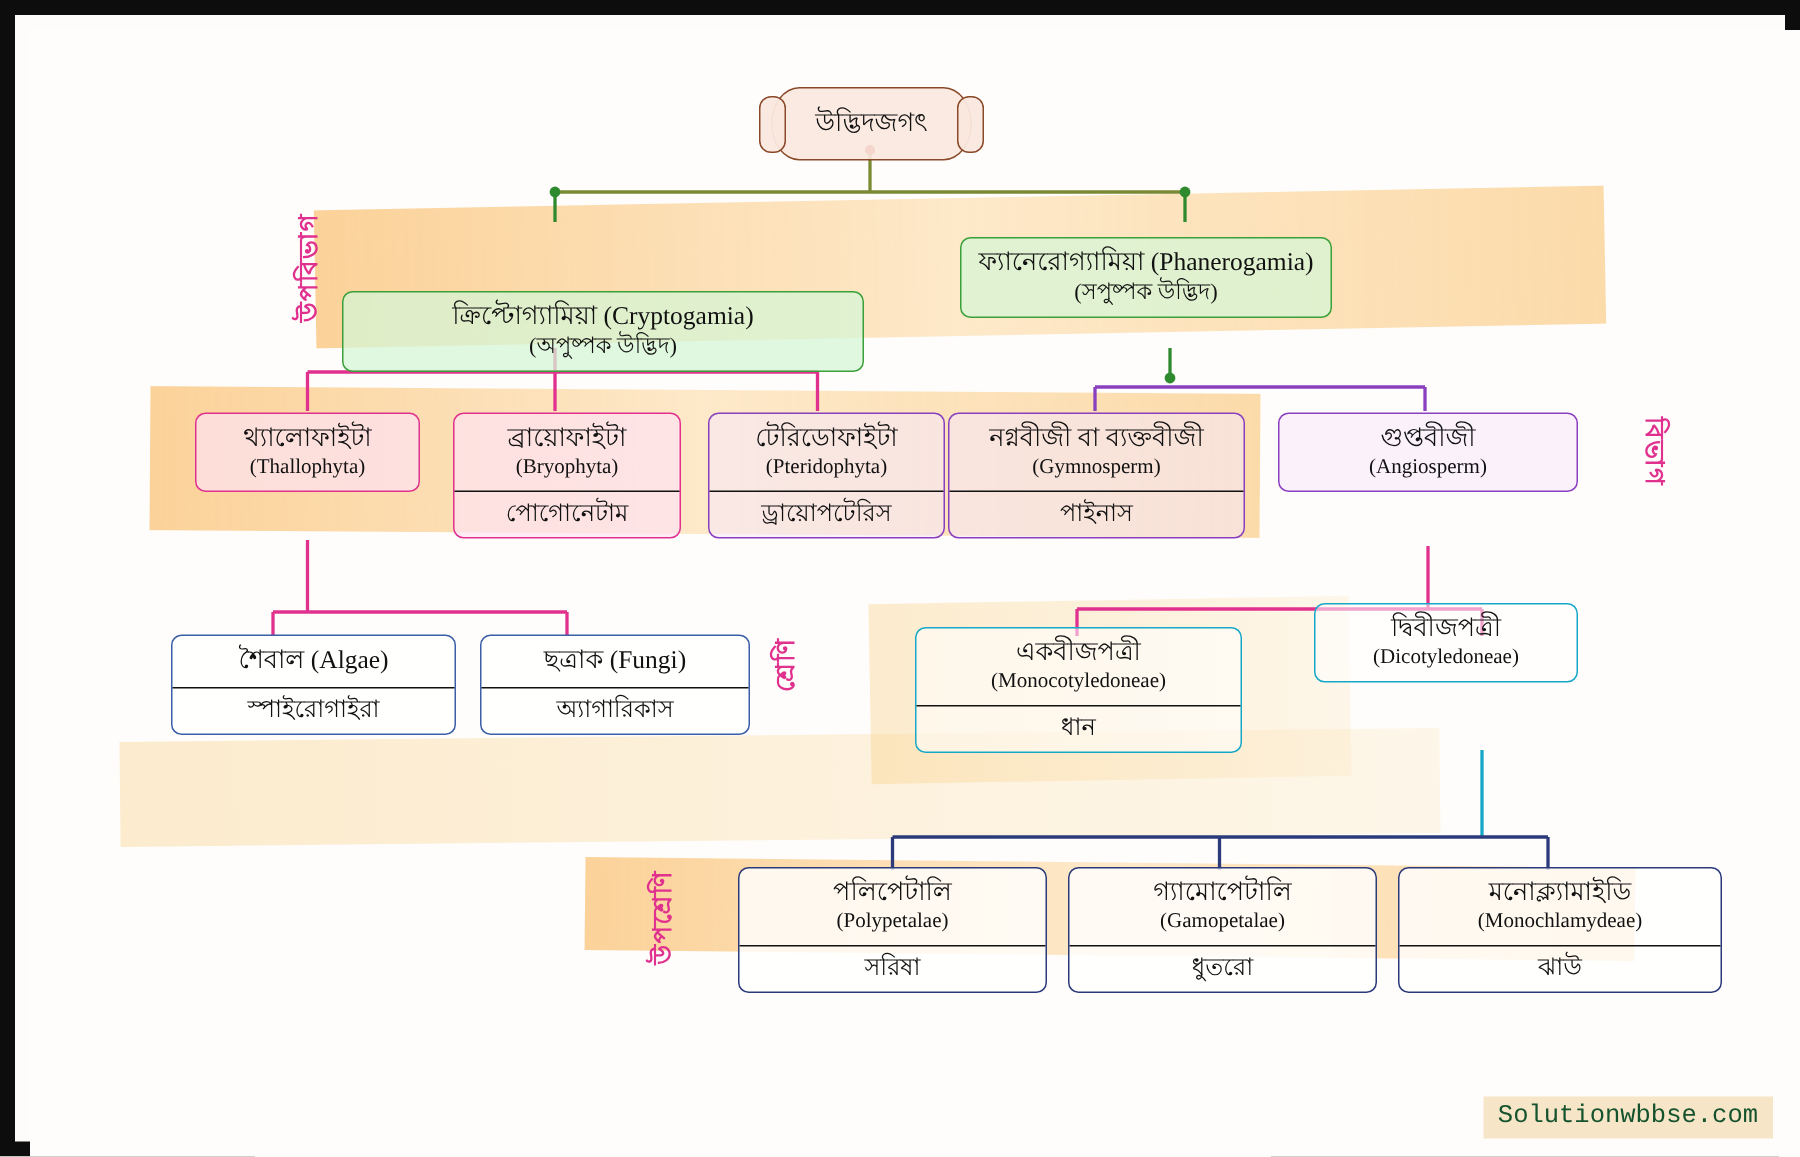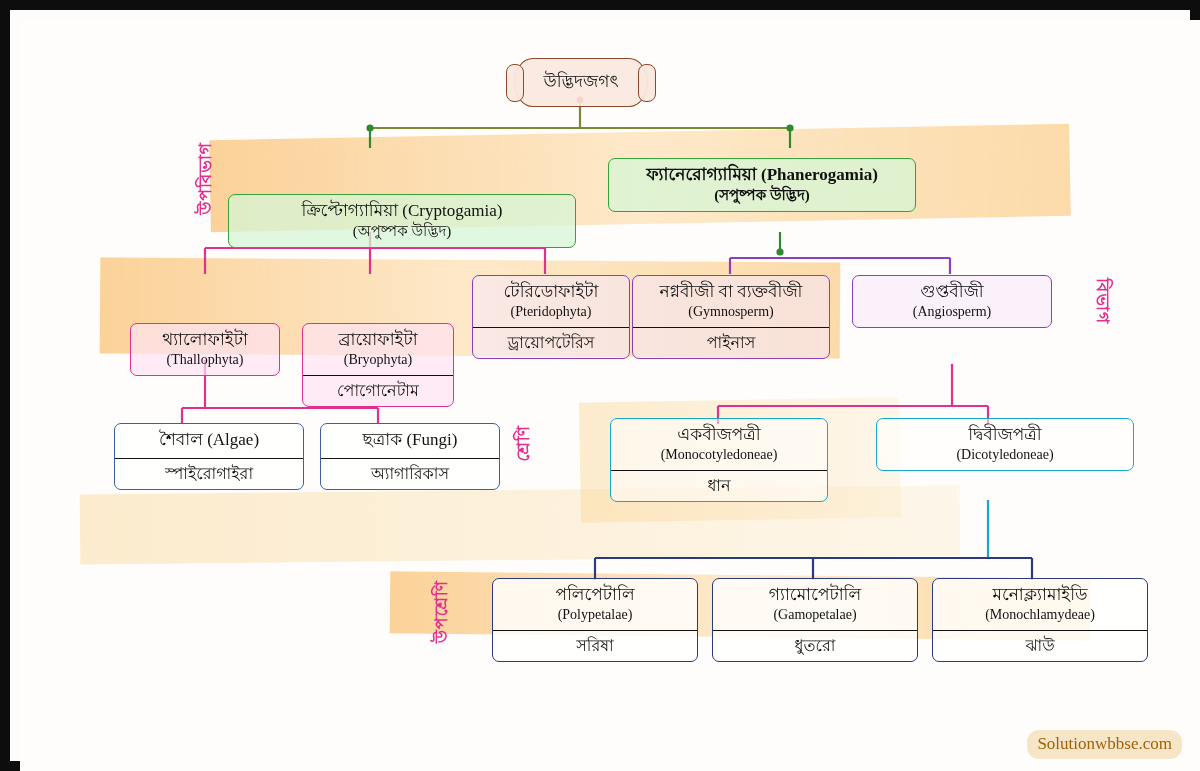--- a/index.html
+++ b/index.html
@@ -75,21 +75,20 @@
     border: 1.8px solid #3aa03a;
     color: #2f8a2f;
     background: rgba(214,246,214,0.75);
   }
   .green .title { color:#111; }
 
   .pink {
     border: 1.8px solid #e0318f;
     color: #e0318f;
     background: rgba(253,226,242,0.7);
-    margin-top: 48px;
   }
   .pink .title, .pink .sub { color:#111; }
 
   .purple {
     border: 1.8px solid #8a3fbf;
     color: #8a3fbf;
     background: rgba(246,232,252,0.55);
   }
   .purple .title, .purple .sub { color:#111; }
 
@@ -150,25 +149,25 @@
     writing-mode: vertical-rl;
     letter-spacing: 1px;
   }
   .rank.up { transform: rotate(180deg); }
 
   .watermark {
     position: absolute;
     right: 18px; bottom: 12px;
     z-index: 6;
     background: rgba(246,225,190,0.85);
-    color: #a16207;
-    font-family: Liberation Serif, serif;
+    color: #14532d;
+    font-family: Liberation Mono, monospace;
     font-size: 17px;
     padding: 4px 10px 5px;
-    border-radius: 12px;
+    border-radius: 0;
   }
 </style>
 </head>
 <body>
 
 <div id="frame">
   <div id="canvas">
 
     <div class="wash wash-orange" style="left:190px; top:112px; width:860px; height:92px; transform:rotate(-1.1deg);"></div>
     <div class="wash wash-orange" style="left:80px; top:240px; width:740px; height:96px; transform:rotate(0.4deg);"></div>
@@ -224,21 +223,21 @@
       <span class="bn">উদ্ভিদজগৎ</span>
     </div>
 
     <div class="node green" style="left:208px; top:138px; width:348px;margin-top:36px;">
       <div class="title">
         <span class="bn">ক্রিপ্টোগ্যামিয়া (Cryptogamia)</span>
         <span class="small">(অপুষ্পক উদ্ভিদ)</span>
       </div>
     </div>
 
-    <div class="node green" style="left:588px; top:138px; width:308px;font-weight:bold;">
+    <div class="node green" style="left:620px; top:138px; width:248px;">
       <div class="title">
         <span class="bn">ফ্যানেরোগ্যামিয়া (Phanerogamia)</span>
         <span class="small">(সপুষ্পক উদ্ভিদ)</span>
       </div>
     </div>
 
     <div class="node pink" style="left:110px; top:255px; width:150px;">
       <div class="title">
         <span class="bn">থ্যালোফাইটা</span>
         <span class="en">(Thallophyta)</span>
@@ -291,21 +290,21 @@
     </div>
 
     <div class="node cyan" style="left:590px; top:398px; width:218px;">
       <div class="title">
         <span class="bn">একবীজপত্রী</span>
         <span class="en">(Monocotyledoneae)</span>
       </div>
       <div class="sub">ধান</div>
     </div>
 
-    <div class="node cyan" style="left:856px; top:398px; width:258px;">
+    <div class="node cyan" style="left:856px; top:382px; width:176px;">
       <div class="title">
         <span class="bn">দ্বিবীজপত্রী</span>
         <span class="en">(Dicotyledoneae)</span>
       </div>
     </div>
 
     <div class="node navy" style="left:472px; top:558px; width:206px;">
       <div class="title">
         <span class="bn">পলিপেটালি</span>
         <span class="en">(Polypetalae)</span>

